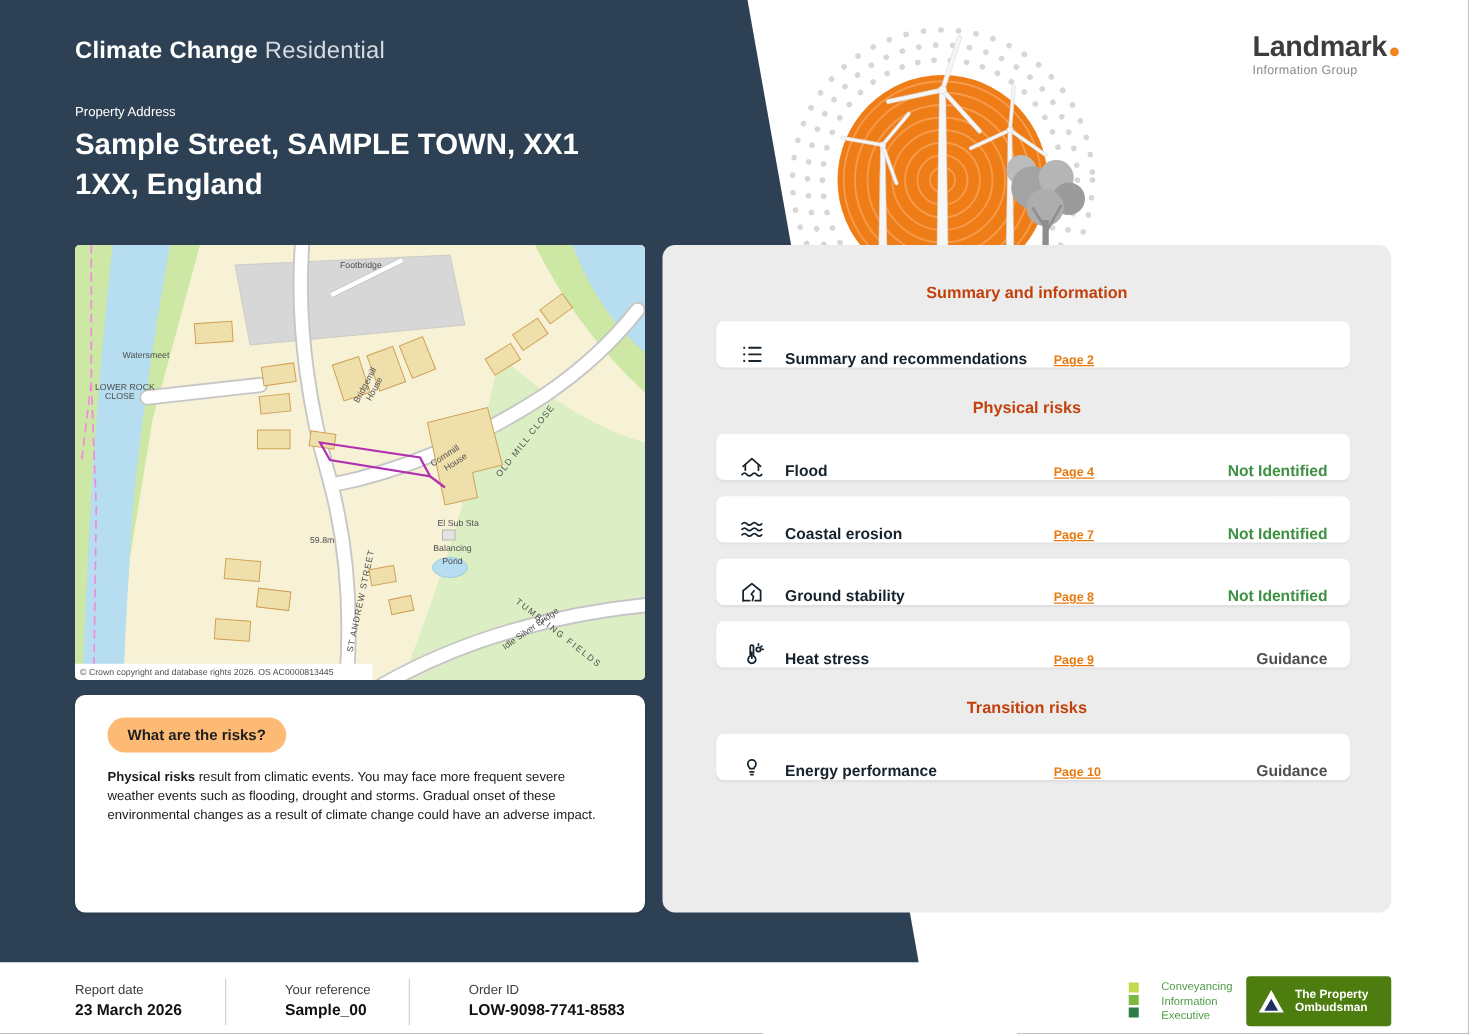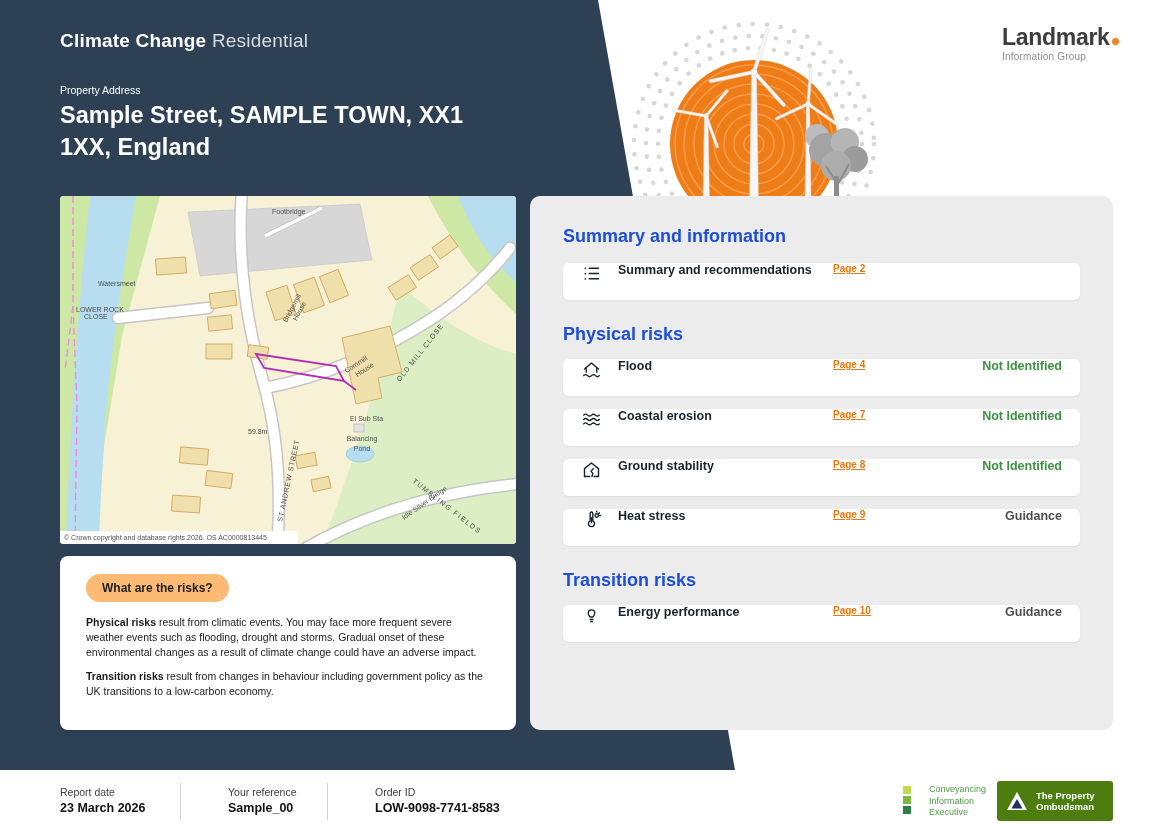--- a/index.html
+++ b/index.html
@@ -33,24 +33,24 @@
 
   
   .risks-card { position:absolute; left:60px; top:556px; width:456px; height:174px; background:#ffffff; border-radius:8px; padding:18px 26px; box-shadow:0 1px 4px rgba(0,0,0,.12); }
   .risk-badge { display:inline-block; background:#fdba74; border-radius:15px; padding:7px 16px; font-size:12px; font-weight:700; color:#1e1e1e; }
   .risks-card p { margin-top:13px; font-size:10.5px; line-height:1.45; color:#1a1a1a; }
   .risks-card p + p { margin-top:8px; }
   .risks-card strong { font-weight:700; }
 
   
   .panel { position:absolute; left:530px; top:196px; width:583px; height:534px; background:#ececec; border-radius:10px; padding:30px 33px 0; }
-  .section-heading { font-size:18px; font-weight:700; color:#1d4ed8; margin:24px 0 14px; }
+  .section-heading { font-size:13px; font-weight:700; color:#c2410c; margin:24px 0 14px;text-align:center; }
   .section-heading.first { margin-top:0; margin-bottom:16px; }
   .rowlist { display:flex; flex-direction:column; gap:13px; }
-  .row { height:37px; background:#ffffff; border-radius:6px; display:flex; align-items:flex-start; padding:0 18px; box-shadow:0 1px 2px rgba(0,0,0,.06); cursor:pointer; }
+  .row { height:37px; background:#ffffff; border-radius:6px; display:flex; align-items:flex-end; padding:0 18px; box-shadow:0 1px 2px rgba(0,0,0,.06); cursor:pointer;margin-left:10px; }
   .ricon { width:21px; height:21px; margin-right:16px; flex:none; color:#16232d; }
   .ricon svg { width:21px; height:21px; display:block; }
   .rlabel { font-size:12.5px; font-weight:700; color:#16232d; width:215px; flex:none; }
   .rpage { font-size:10px; font-weight:700; color:#e8790f; text-decoration:underline; cursor:pointer; }
   .rstatus { margin-left:auto; font-size:12.5px; font-weight:700; }
   .rstatus.green { color:#3e9142; }
   .rstatus.gray { color:#4f4f4f; }
 
   
   .footer-item { position:absolute; top:786px; }
@@ -219,21 +219,20 @@
       <text x="290" y="225" font-size="5.5">El Sub Sta</text>
 
       <rect x="0" y="335" width="238" height="13" fill="#ffffff"></rect>
       <text x="4" y="344" font-size="6.6" fill="#000000">© Crown copyright and database rights 2026. OS AC0000813445</text>
     </svg>
   </div>
 
   <div class="risks-card">
     <span class="risk-badge">What are the risks?</span>
     <p><strong>Physical risks</strong><span> result from climatic events. You may face more frequent severe weather events such as flooding, drought and storms. Gradual onset of these environmental changes as a result of climate change could have an adverse impact.</span></p>
-    <p><strong>Transition risks</strong><span> result from changes in behaviour including government policy as the UK transitions to a low-carbon economy.</span></p>
   </div>
 
   <div class="panel">
 
     <div class="section-heading first">Summary and information</div>
     <div class="rowlist">
       <div class="row">
         <span class="ricon">
           <svg viewBox="0 0 24 24">
               <g fill="none" stroke="currentColor" stroke-width="1.8" stroke-linecap="round">

